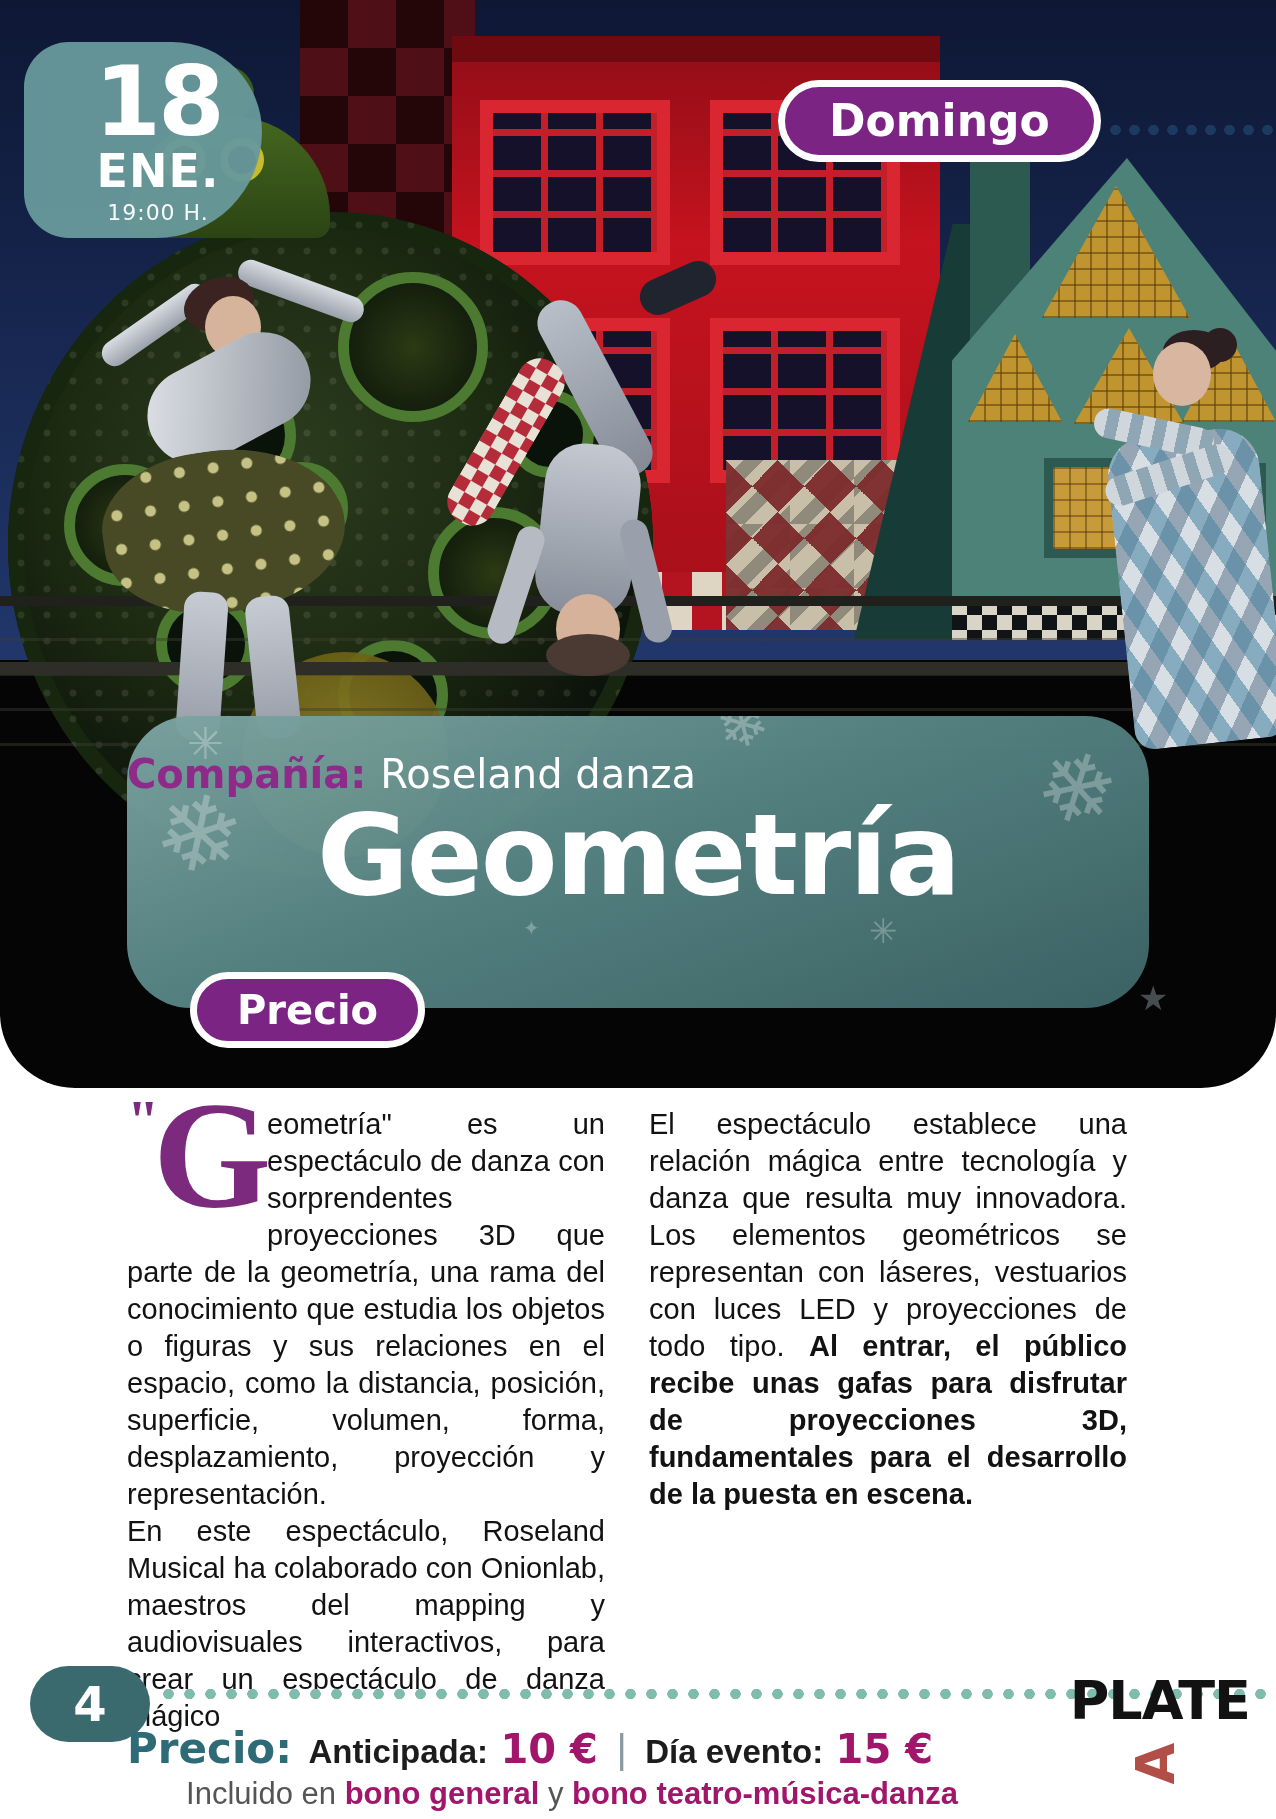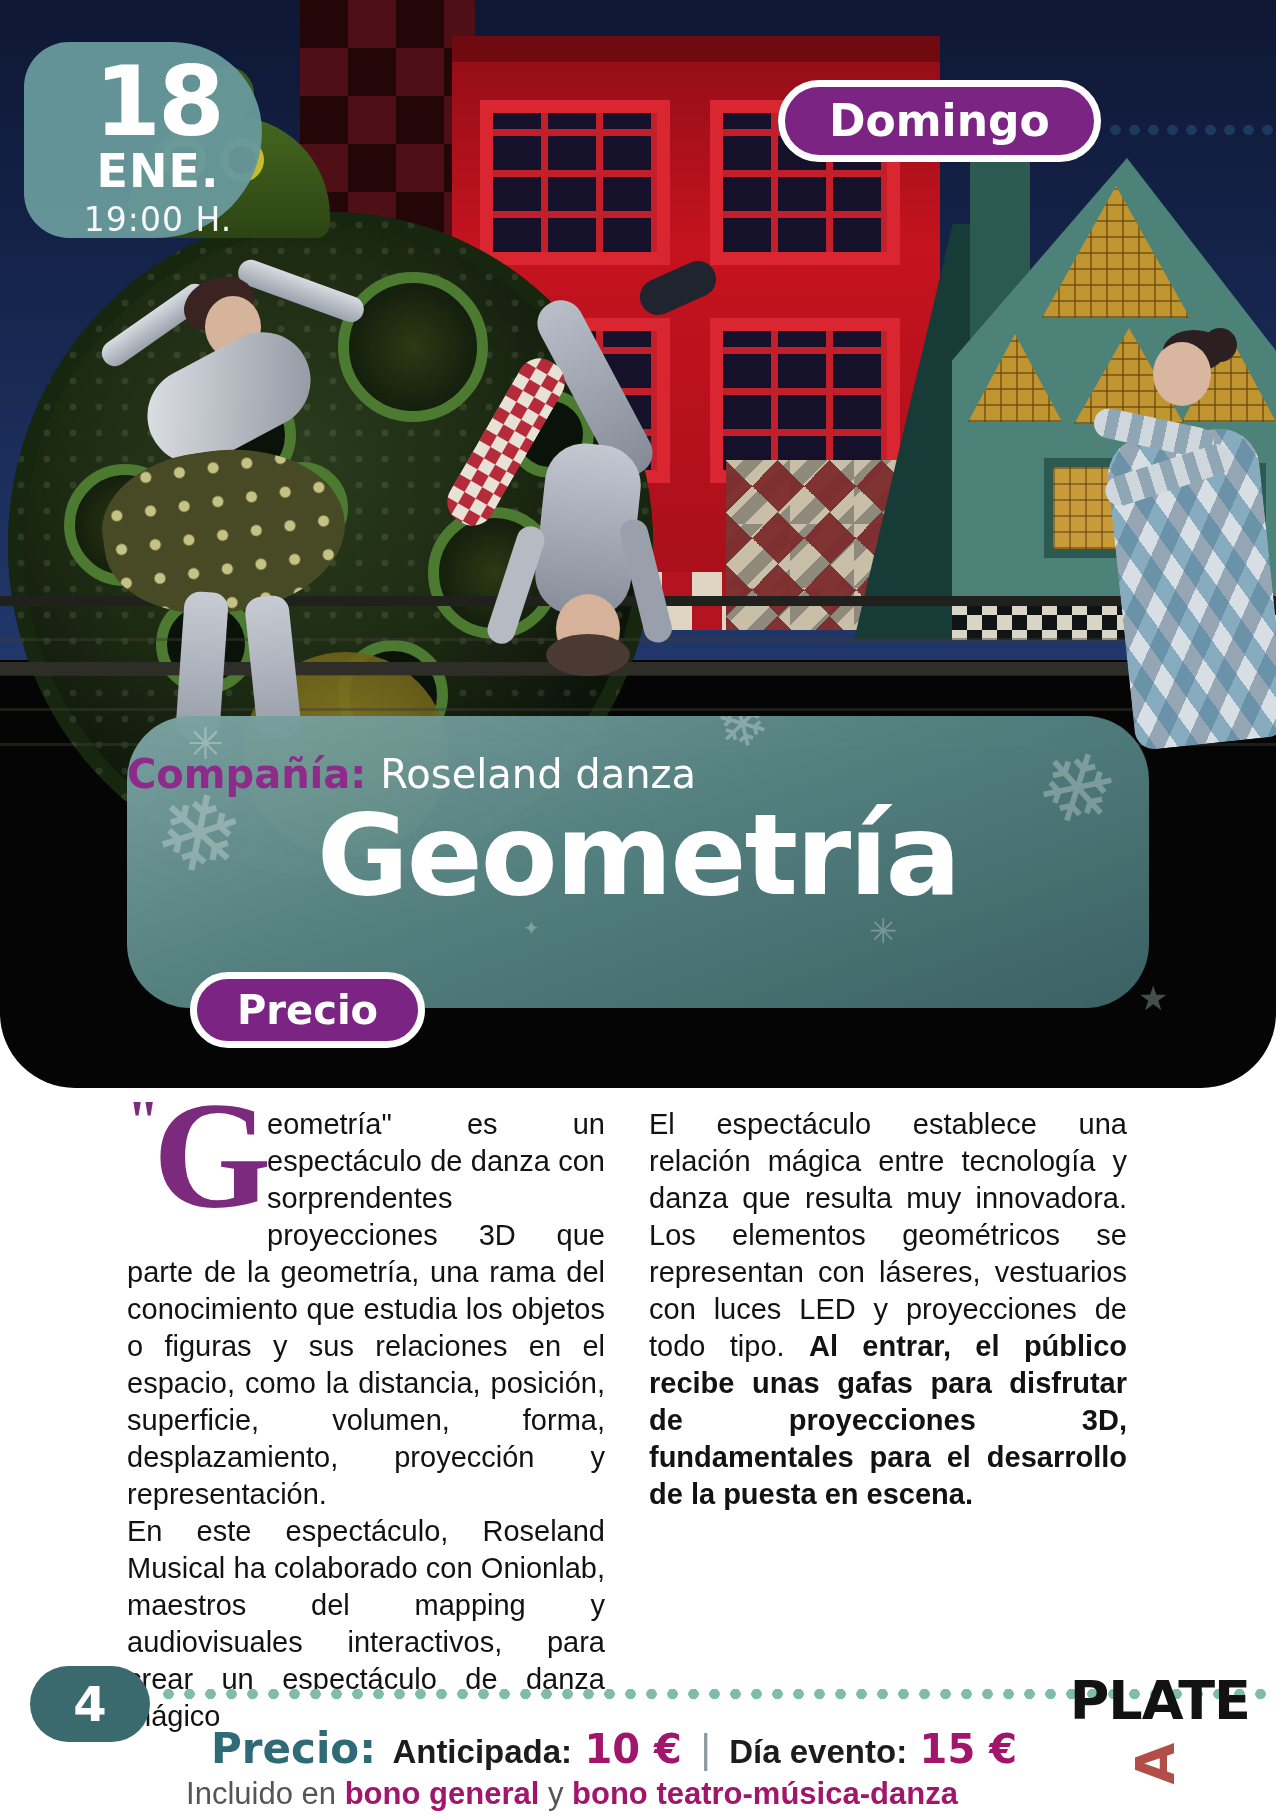--- a/index.html
+++ b/index.html
@@ -163,21 +163,21 @@
   
   .date-badge {
     position:absolute; left:24px; top:42px; width:238px; height:196px;
     padding:16px 0 0 30px; color:#fff;
     background:rgba(104,152,155,0.96);
     border-radius:55px 110px 130px 55px;
     text-align:center;
   }
   .date-day { font-size:96px; font-weight:800; line-height:0.92; letter-spacing:-3px; }
   .date-month { font-size:46px; font-weight:800; letter-spacing:1px; margin-top:-2px; }
-  .date-time { font-size:33px; font-weight:400; opacity:0.95; margin-top:2px; letter-spacing:1px; }
+  .date-time { font-size:22px; font-weight:400; opacity:0.95; margin-top:2px; letter-spacing:1px; }
 
   .weekday-pill {
     position:absolute; left:778px; top:80px;
     background:#7b2483; border:7px solid #ffffff; border-radius:999px;
     color:#fff; font-size:44px; font-weight:800; padding:10px 44px; line-height:1.1;
   }
   .weekday-dots {
     position:absolute; left:1106px; top:124px; width:170px; height:12px;
     background-image:radial-gradient(circle, #1c3a60 5px, transparent 5.5px);
     background-size:19px 12px; background-repeat:repeat-x; background-position:left center;
@@ -217,21 +217,21 @@
     position:absolute; left:30px; top:1666px; width:120px; height:76px;
     background:#3b6a6e; border-radius:38px; color:#fff;
     display:flex; align-items:center; justify-content:center;
     font-size:48px; font-weight:800;
   }
   .dot-sep {
     position:absolute; left:158px; top:1688px; width:1118px; height:12px;
     background-image:radial-gradient(circle, #7fbcab 5px, transparent 5.5px);
     background-size:21px 12px; background-repeat:repeat-x; background-position:left center;
   }
-  .price-line { position:absolute; left:127px; top:1724px; width:890px; text-align:right; white-space:nowrap; }
+  .price-line { position:absolute; left:127px; top:1724px; width:890px; text-align:left; white-space:nowrap; }
   .price-label { color:#2e6b77; font-weight:800; font-size:42px; margin-right:12px; }
   .price-sub { color:#1c1c1c; font-weight:600; font-size:33px; }
   .price-val { color:#a1156b; font-weight:800; font-size:40px; margin-left:8px; }
   .price-div { color:#8b9aa0; font-weight:300; font-size:40px; margin:0 14px; }
   .included-line { position:absolute; left:127px; top:1776px; width:890px; text-align:center; font-size:31px; color:#555555; white-space:nowrap; }
   .bono { color:#a1156b; font-weight:700; }
   .platea { position:absolute; right:26px; top:1669px; display:flex; align-items:center;flex-direction:column; }
   .platea-main { font-size:54px; font-weight:800; color:#121212; letter-spacing:-1px; }
   .platea-a { display:inline-block; font-size:54px; font-weight:800; color:#b24e48; transform:rotate(-90deg) translateY(-2px); margin-left:-4px; }
 </style>

